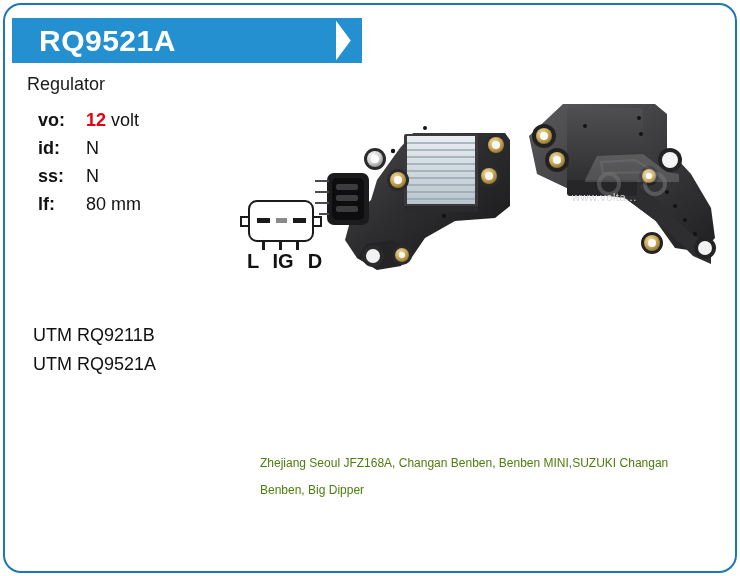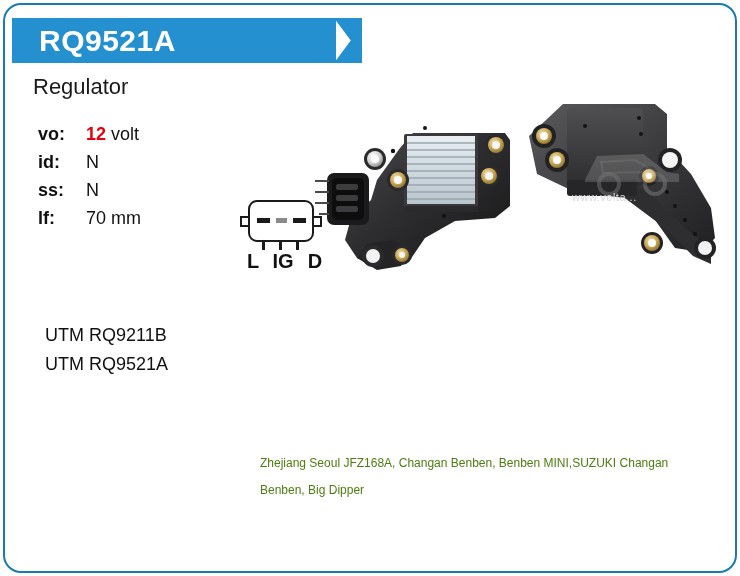--- a/index.html
+++ b/index.html
@@ -51,27 +51,27 @@
     color: #ffffff;
     font-size: 30px;
     font-weight: bold;
     letter-spacing: 0.5px;
     white-space: nowrap;
   }
 
   
   .subtitle {
     position: absolute;
-    left: 33px; top: 74px;
-    font-size: 22px;
+    left: 27px; top: 74px;
+    font-size: 18px;
     color: #1a1a1a;
   }
   .specs {
     position: absolute;
-    left: 38px; top: 124px;
+    left: 38px; top: 110px;
     width: 220px;
   }
   .spec-row {
     display: flex;
     align-items: baseline;
     height: 28px;
     font-size: 18px;
     color: #111111;
   }
   .spec-key {
@@ -86,21 +86,21 @@
   .spec-val .hl {
     color: #e4000f;
     font-weight: bold;
   }
   .refs {
     position: absolute;
     left: 33px; top: 325px;
     font-size: 18px;
     color: #111111;
   }
-  .ref-line { height: 29px; white-space: nowrap; margin-left: 12px; }
+  .ref-line { height: 29px; white-space: nowrap; }
 
   
   .connector {
     position: absolute;
     left: 240px; top: 200px;
     width: 82px; height: 48px;
   }
   .conn-body {
     position: absolute;
     left: 8px; top: 0;
@@ -211,21 +211,21 @@
     </div>
 
     <div class="spec-row">
       <span class="spec-key">ss:</span>
       <span class="spec-val">N</span>
     </div>
 
 
     <div class="spec-row">
       <span class="spec-key">lf:</span>
-      <span class="spec-val">70 mm</span>
+      <span class="spec-val">80 mm</span>
     </div>
   </div>
 
   <div class="refs">
     <div class="ref-line">UTM RQ9211B</div>
     <div class="ref-line">UTM RQ9521A</div>
   </div>
 
   <div class="connector">
     <div class="conn-tab left"></div>

